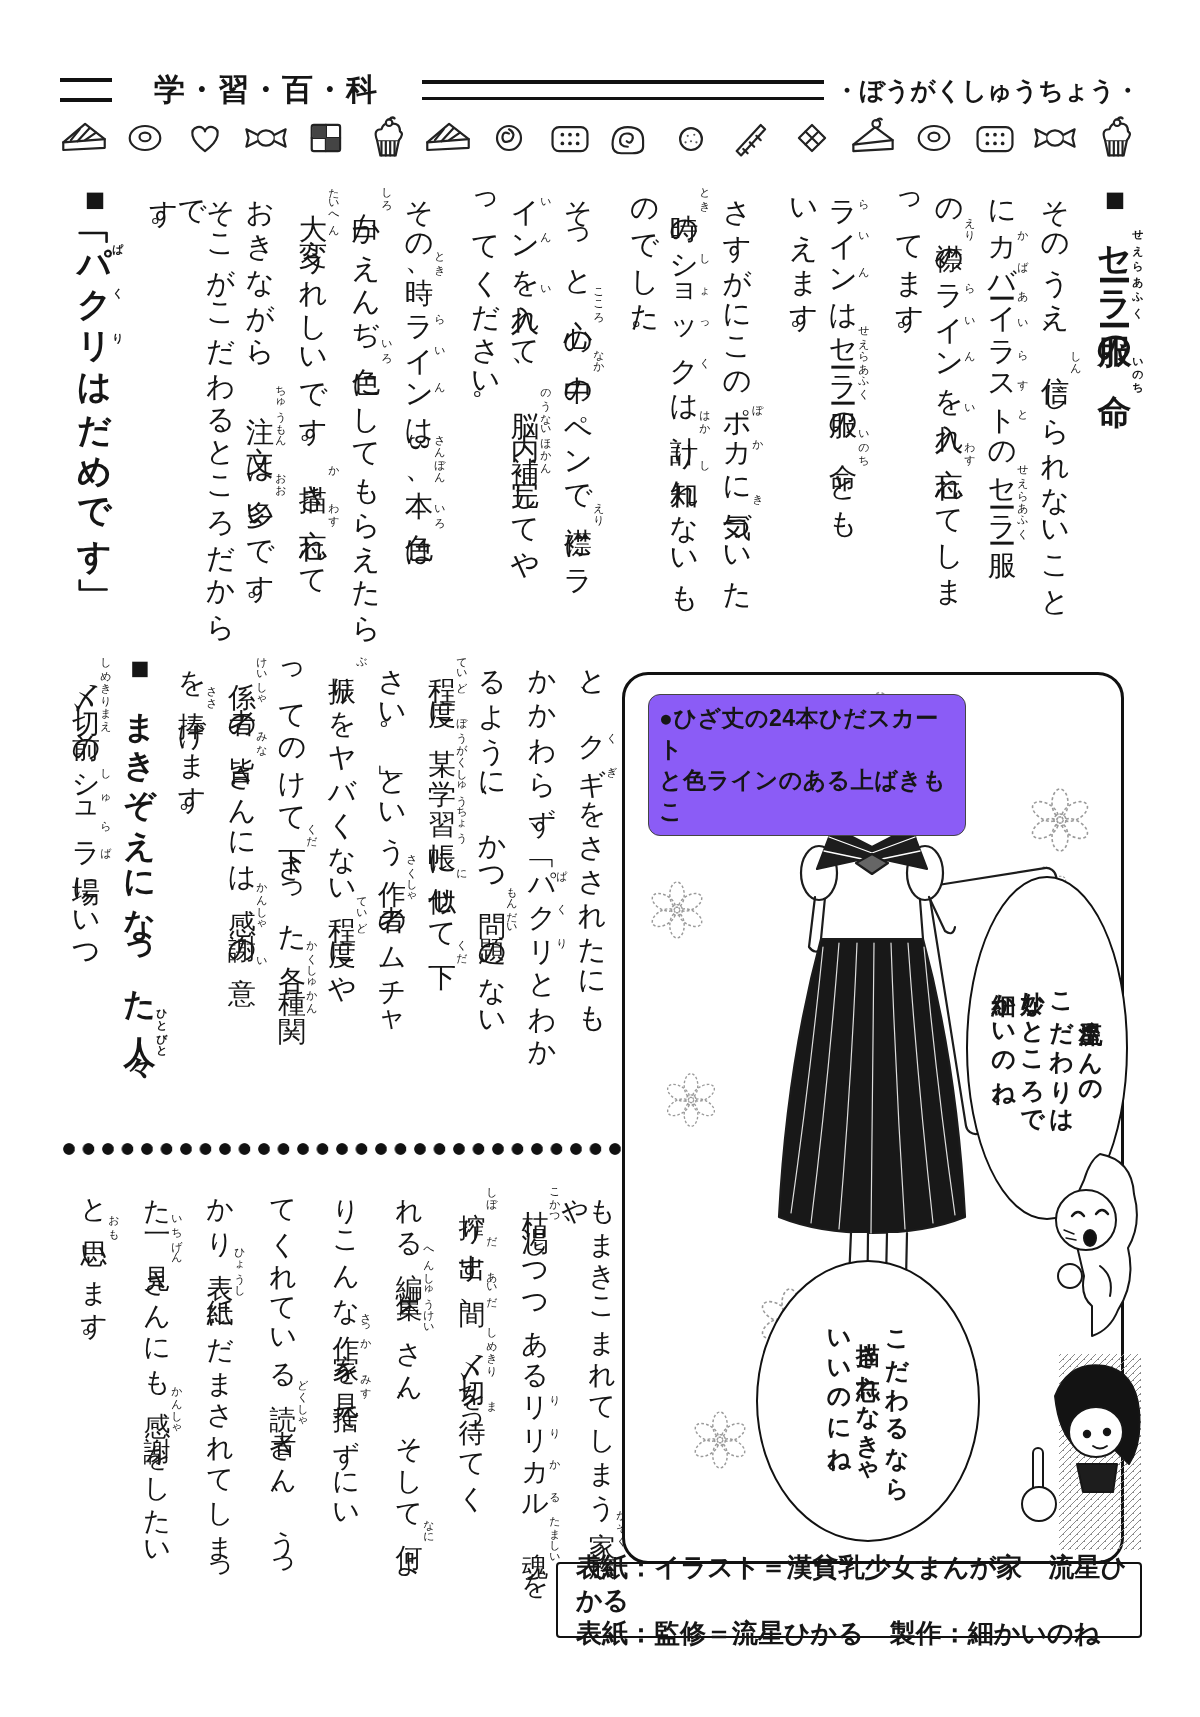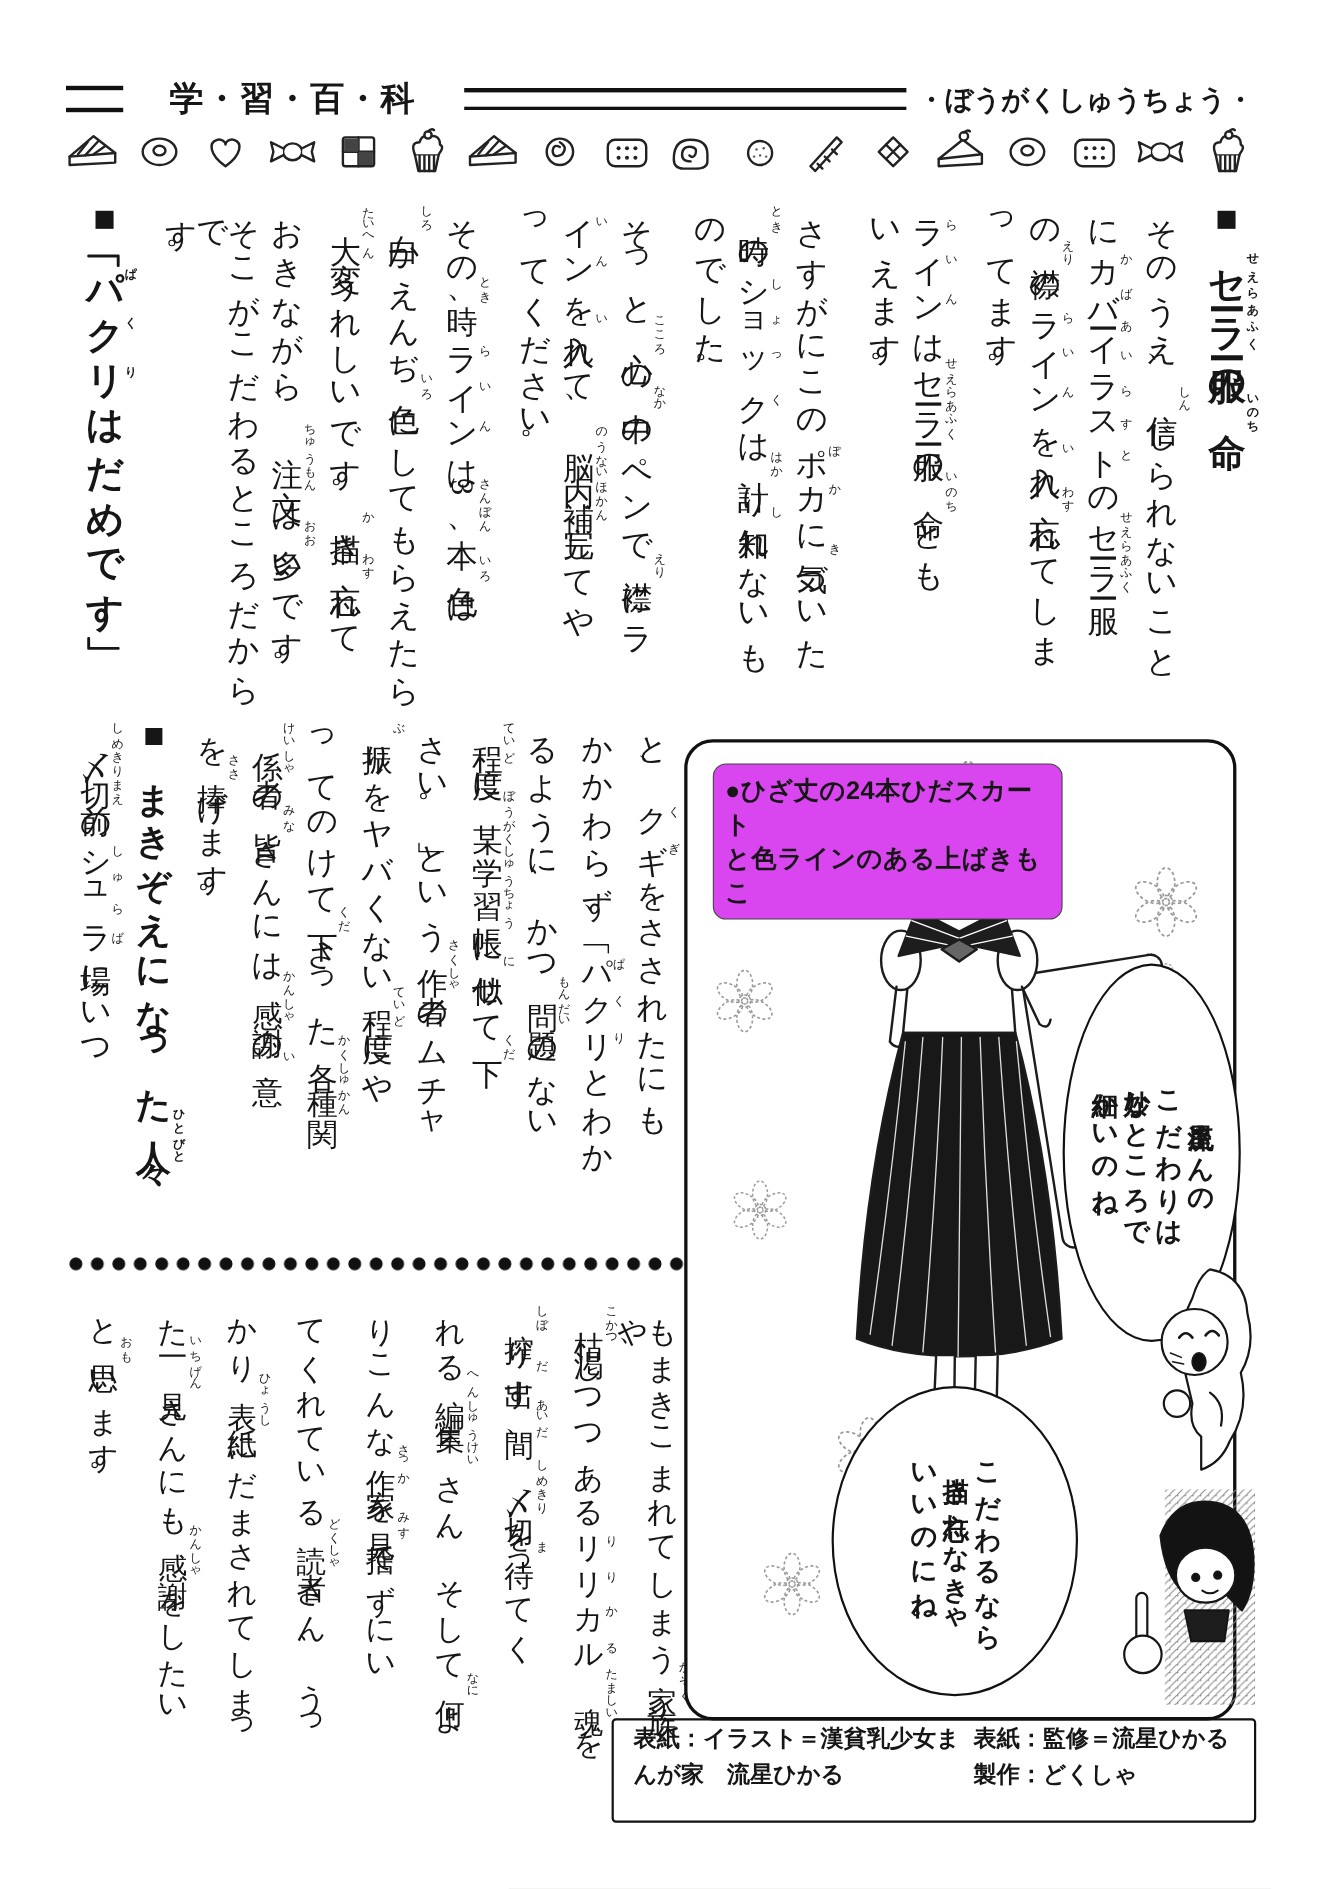--- a/index.html
+++ b/index.html
@@ -26,33 +26,33 @@
   .b3 .vcol{flex:0 0 63px;font-size:27px;}
   .vhead{font-family:"Liberation Sans","DejaVu Sans",sans-serif;font-weight:bold;font-size:34px !important;flex-basis:62px !important;letter-spacing:3px;}
   .b2 .vhead{font-size:32px !important;flex-basis:56px !important;}
   
   .dots{position:absolute;left:62px;top:1142px;width:566px;height:14px;
         background:radial-gradient(circle at 7px 7px,#111 5.4px,transparent 6.2px);
         background-size:19.5px 14px;background-repeat:repeat-x;}
   
   .panel{position:absolute;left:622px;top:672px;width:496px;height:886px;border:3px solid #111;border-radius:26px;background:#fff;}
   .panel svg.art{position:absolute;left:0;top:0;width:100%;height:100%;}
-  .caption{position:absolute;left:648px;top:694px;width:296px;padding:8px 10px;background:#d946ef;border:1.5px solid #444;border-radius:12px;
+  .caption{position:absolute;left:648px;top:694px;width:296px;padding:8px 10px;background:#8b5cf6;border:1.5px solid #444;border-radius:12px;
            font-family:"Liberation Sans","DejaVu Sans",sans-serif;font-weight:bold;font-size:23px;line-height:31px;letter-spacing:0.5px;}
   .bubble{position:absolute;background:#fff;border:2.5px solid #111;border-radius:50%;
           display:flex;flex-direction:row-reverse;justify-content:center;align-items:center;gap:5px;}
   .bub1{left:966px;top:876px;width:158px;height:340px;}
   .bub2{left:756px;top:1260px;width:220px;height:278px;}
   .bline{writing-mode:vertical-rl;font-size:24px;font-weight:600;line-height:1;letter-spacing:2px;}
   .chibi{position:absolute;}
   .chibi svg{stroke:#161616;stroke-width:2;fill:#fff;stroke-linejoin:round;stroke-linecap:round;}
   
-  .credits{position:absolute;left:556px;top:1562px;width:586px;height:95px;border:2.5px solid #111;border-radius:4px;
-           display:flex;flex-direction:row;justify-content:center;padding-left:18px;box-sizing:border-box;
-           font-family:"Liberation Sans","DejaVu Sans",sans-serif;font-weight:bold;font-size:21px;line-height:33px;}
+  .credits{position:absolute;left:556px;top:1562px;width:586px;height:76px;border:2.5px solid #111;border-radius:4px;
+           display:flex;flex-direction:column;justify-content:center;padding-left:18px;box-sizing:border-box;
+           font-family:"Liberation Sans","DejaVu Sans",sans-serif;font-weight:bold;font-size:26px;line-height:33px;}
 </style>
 </head>
 <body>
 
 <div class="page">
 
   <div class="hdr">
     <div class="hdr-bars"></div>
     <div class="hdr-title">学・習・百・科</div>
     <div class="hdr-rule"></div>
@@ -318,16 +318,16 @@
       <circle cx="114" cy="80" r="3.2" fill="#111"></circle>
       <path d="M100 94 q7 5 14 0" fill="none" stroke-width="1.8"></path>
       <path d="M84 112 L124 112 L120 140 L90 140 Z" fill="#1d1d1d"></path>
       <rect x="40" y="96" width="10" height="48" rx="5"></rect>
       <circle cx="46" cy="152" r="17"></circle>
     </svg>
   </div>
 
   <div class="credits">
     <div>表紙：イラスト＝漢貧乳少女まんが家　流星ひかる</div>
-    <div>表紙：監修＝流星ひかる　製作：どくしゃ</div>
+    <div>表紙：監修＝流星ひかる　製作：細かいのね</div>
   </div>
 
 </div>
 
 </body></html>

